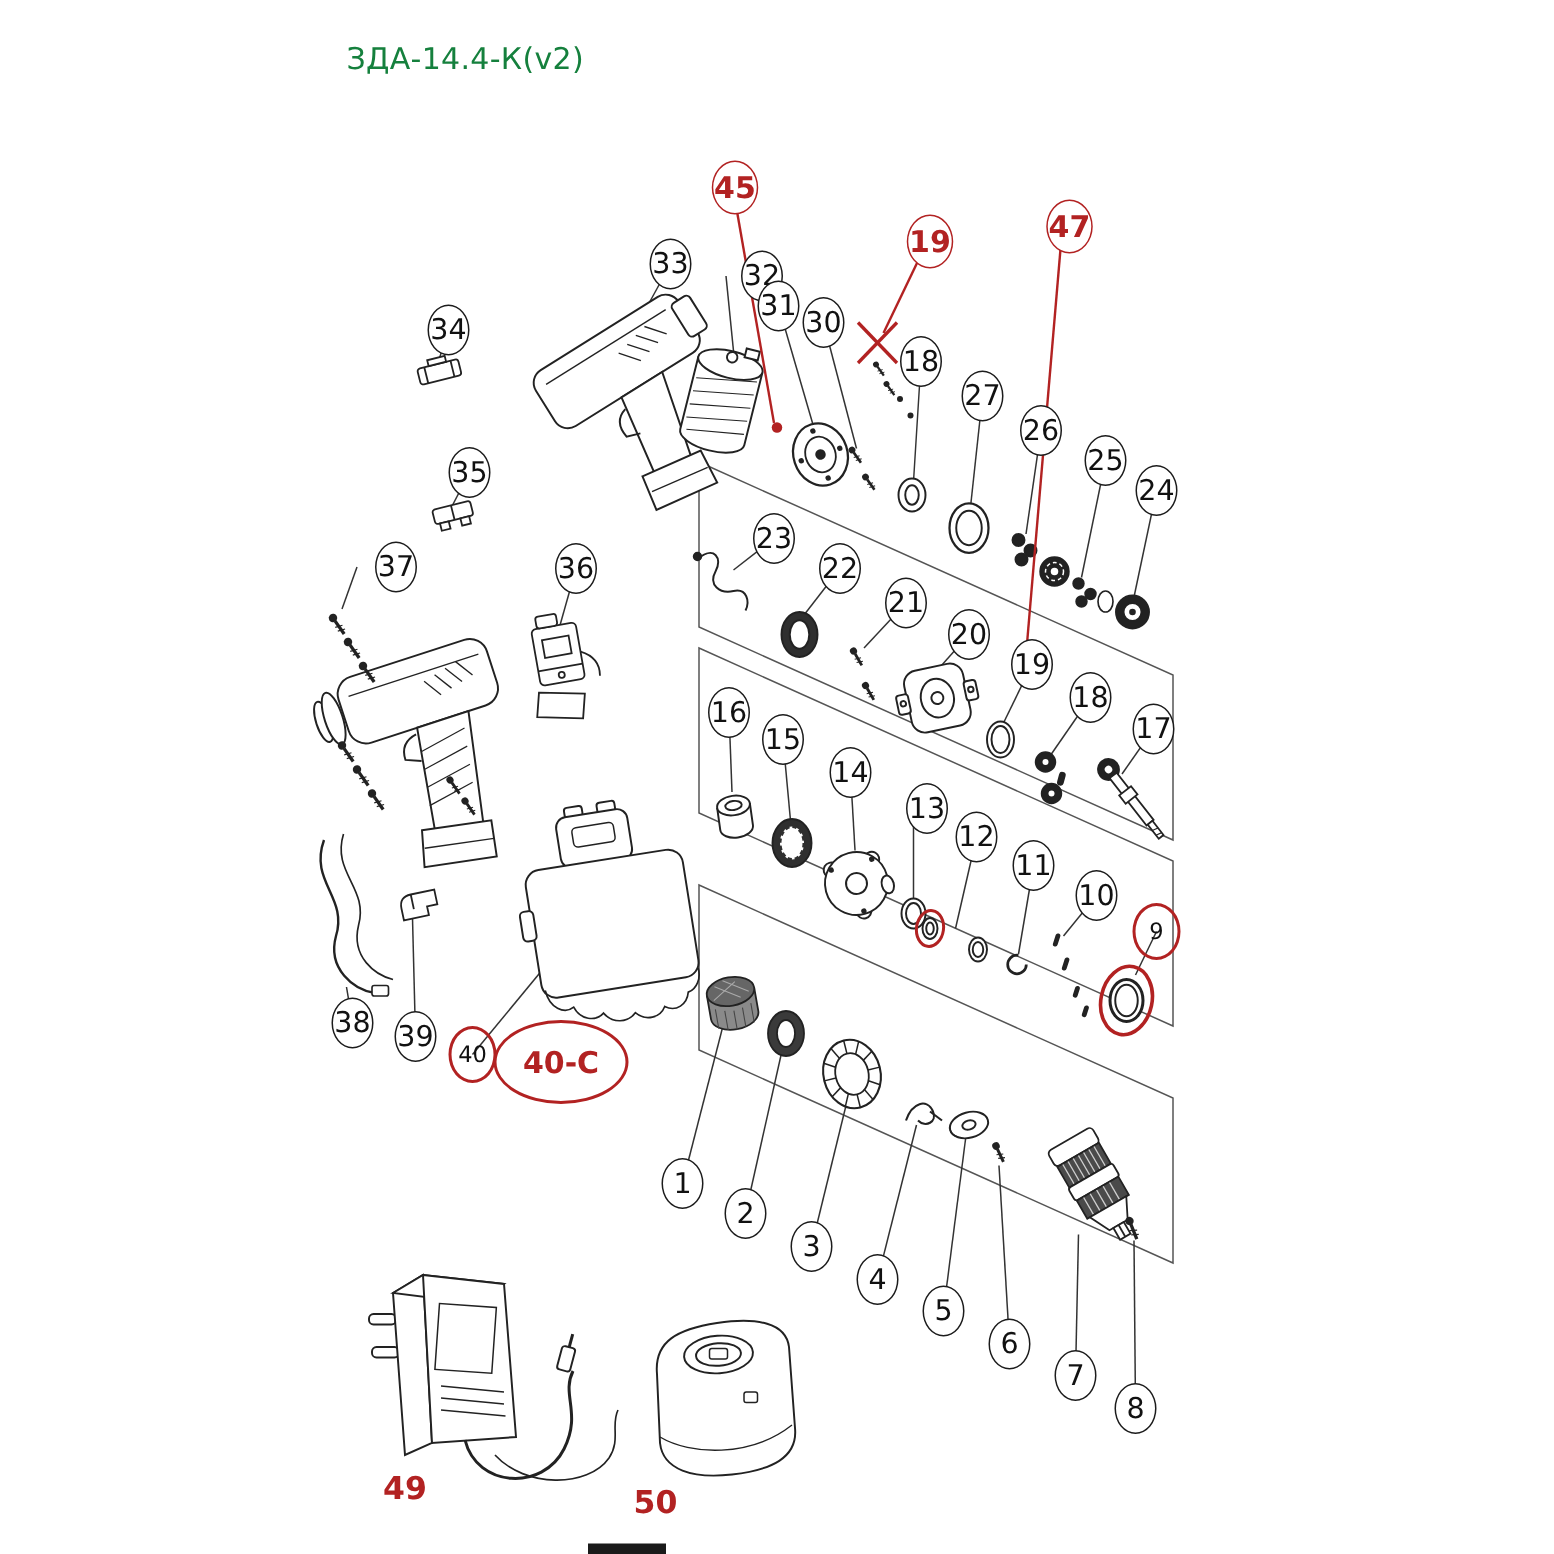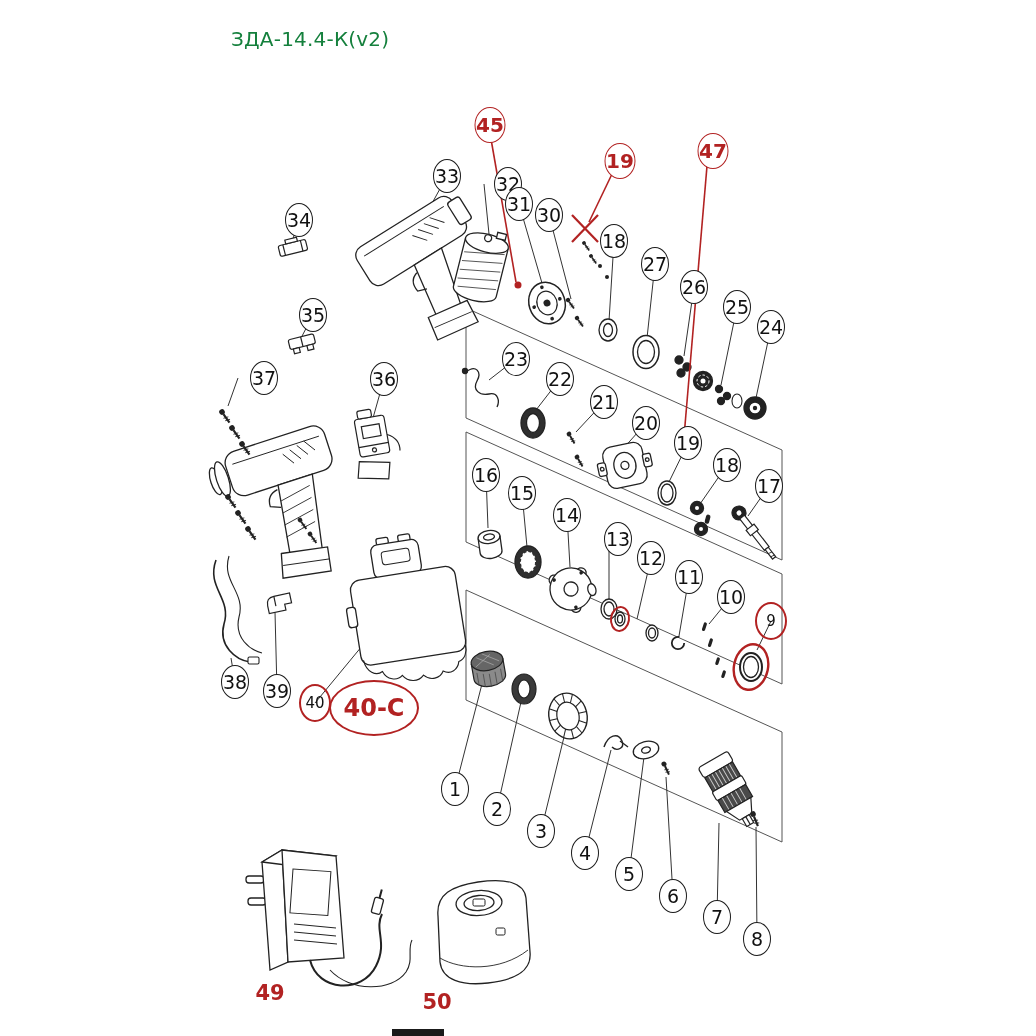--- a/index.html
+++ b/index.html
@@ -26,21 +26,21 @@
   .s-red {
     width:29px; height:34px; border:1.9px solid var(--red); border-radius:50%;
     background:#fff; color:var(--red); font-weight:bold; font-size:20px;
   }
   .s-red-outline {
     width:28px; height:34px; border:2px solid var(--red); border-radius:50%;
     background:transparent; color:#111; font-size:15px;
   }
   .s-red-large {
     width:86px; height:52px; border:2.6px solid var(--red); border-radius:50%;
-    background:transparent; color:var(--red); font-weight:bold; font-size:24px;
+    background:transparent; color:var(--red); font-weight:bold; font-size:20px;
   }
   .s-red-text {
     border:none; background:transparent; color:var(--red);
     font-weight:bold; font-size:21px;
   }
 </style>
 </head>
 <body>
 
 <div class="stage">

